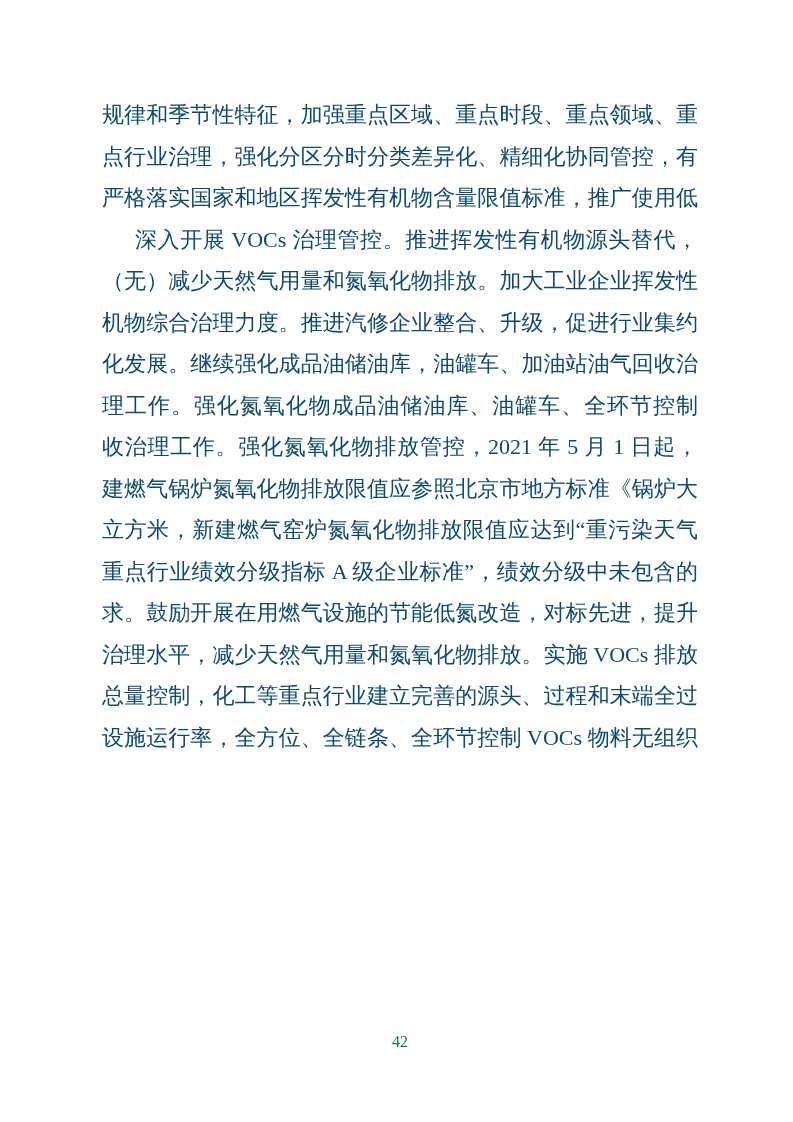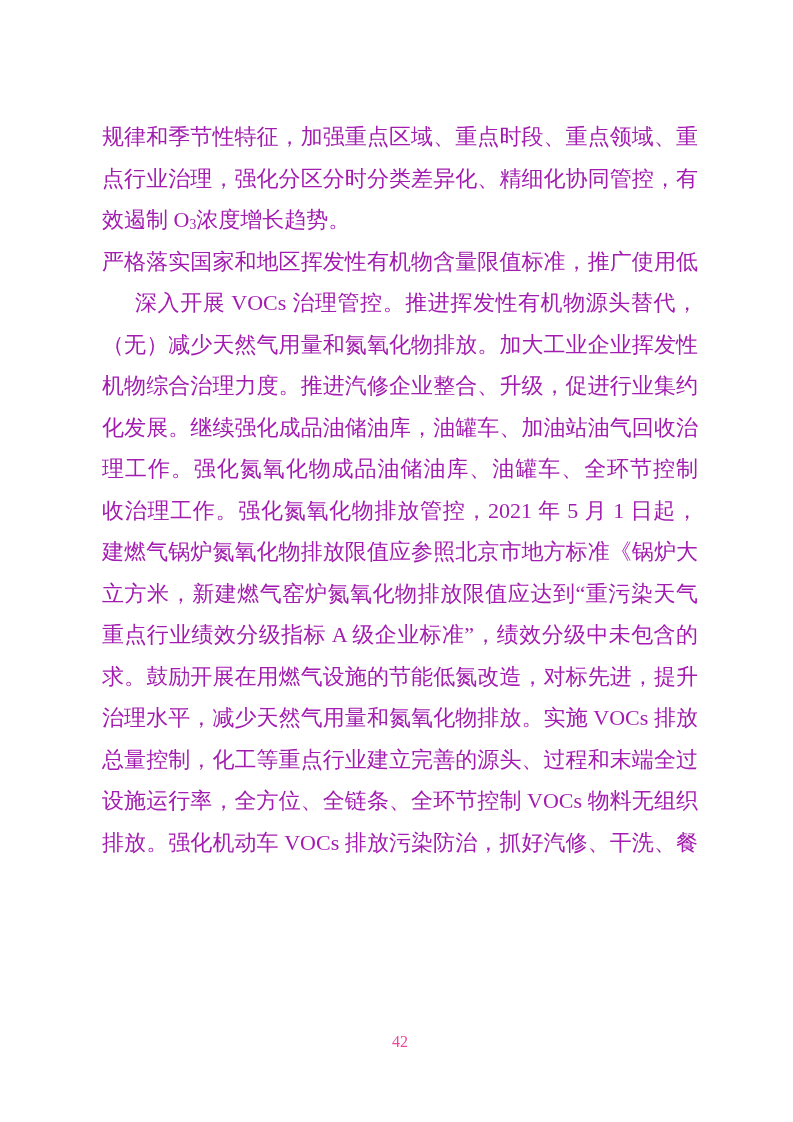--- a/index.html
+++ b/index.html
@@ -17,23 +17,22 @@
   .doc-page {
     position: absolute;
     inset: 0;
     background: #ffffff;
   }
   .text-block {
     position: absolute;
     left: 102px;
     top: 94px;
     width: 596px;
-    color: #a21caf;
+    color: #0c4a6e;
     font-size: 22px;
-    margin-top: 22px;
   }
   .text-line {
     height: 41.5px;
     line-height: 41.5px;
     text-align: justify;
     text-align-last: justify;
     overflow: hidden;
     white-space: normal;
   }
   .text-line.para-end {
@@ -47,41 +46,39 @@
     vertical-align: -0.18em;
     line-height: 0;
   }
   .page-number {
     position: absolute;
     top: 1033px;
     left: 102px;
     width: 596px;
     text-align: center;
     font-size: 16px;
-    color: #ec4899;
+    color: #15803d;
   }
 </style>
 </head>
 <body>
 
 <div class="doc-page">
   <div class="text-block" id="text-block">
       <div class="text-line">规律和季节性特征，加强重点区域、重点时段、重点领域、重</div>
       <div class="text-line">点行业治理，强化分区分时分类差异化、精细化协同管控，有</div>
-      <div class="text-line para-end">效遏制 O<sub>3</sub>浓度增长趋势。</div>
       <div class="text-line">严格落实国家和地区挥发性有机物含量限值标准，推广使用低</div>
       <div class="text-line indent-first">深入开展 VOCs 治理管控。推进挥发性有机物源头替代，</div>
       <div class="text-line">（无）减少天然气用量和氮氧化物排放。加大工业企业挥发性有</div>
       <div class="text-line">机物综合治理力度。推进汽修企业整合、升级，促进行业集约</div>
       <div class="text-line">化发展。继续强化成品油储油库，油罐车、加油站油气回收治</div>
       <div class="text-line">理工作。强化氮氧化物成品油储油库、油罐车、全环节控制</div>
       <div class="text-line">收治理工作。强化氮氧化物排放管控，2021 年 5 月 1 日起，新</div>
       <div class="text-line">建燃气锅炉氮氧化物排放限值应参照北京市地方标准《锅炉大</div>
       <div class="text-line">立方米，新建燃气窑炉氮氧化物排放限值应达到“重污染天气</div>
       <div class="text-line">重点行业绩效分级指标 A 级企业标准”，绩效分级中未包含的</div>
       <div class="text-line">求。鼓励开展在用燃气设施的节能低氮改造，对标先进，提升</div>
       <div class="text-line">治理水平，减少天然气用量和氮氧化物排放。实施 VOCs 排放</div>
       <div class="text-line">总量控制，化工等重点行业建立完善的源头、过程和末端全过</div>
       <div class="text-line">设施运行率，全方位、全链条、全环节控制 VOCs 物料无组织</div>
-      <div class="text-line">排放。强化机动车 VOCs 排放污染防治，抓好汽修、干洗、餐</div>
     </div>
   <div class="page-number">42</div>
 </div>
 
 </body></html>

